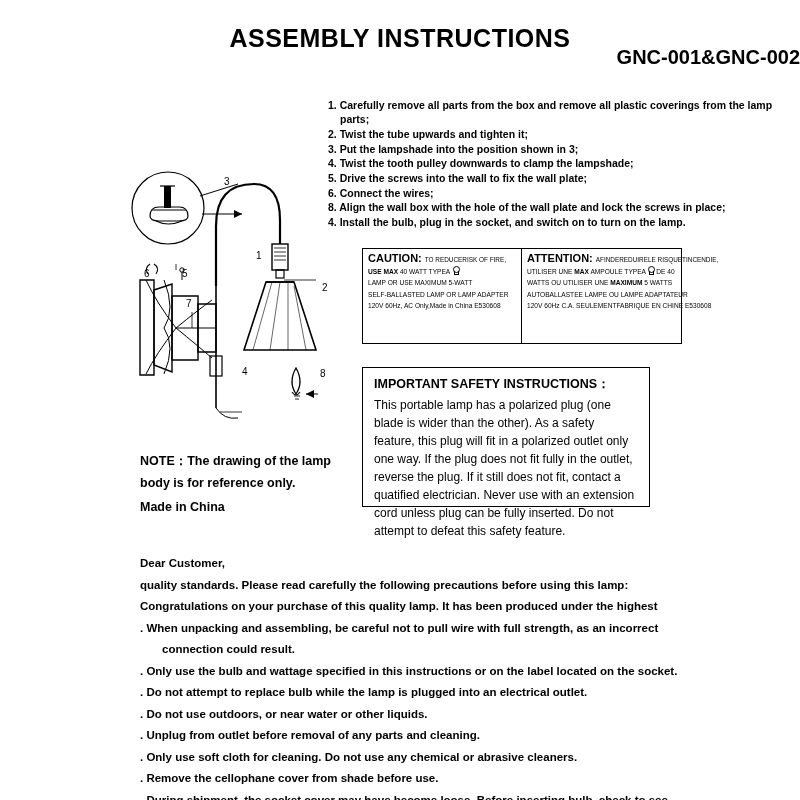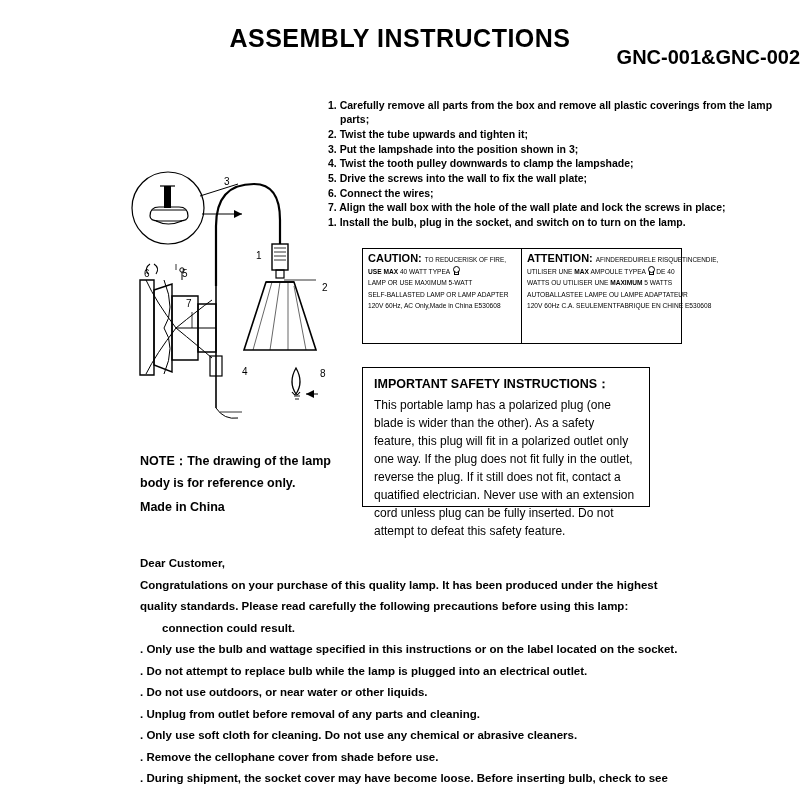--- a/index.html
+++ b/index.html
@@ -193,22 +193,22 @@
   <div class="title">ASSEMBLY INSTRUCTIONS</div>
   <div class="subtitle">GNC-001&amp;GNC-002</div>
 
   <div class="steps">
     <p class="step">1. Carefully remove all parts from the box and remove all plastic coverings from the lamp parts;</p>
     <p class="step">2. Twist the tube upwards and tighten it;</p>
     <p class="step">3. Put the lampshade into the position shown in 3;</p>
     <p class="step">4. Twist the tooth pulley downwards to clamp the lampshade;</p>
     <p class="step">5. Drive the screws into the wall to fix the wall plate;</p>
     <p class="step">6. Connect the wires;</p>
-    <p class="step">7. Align the wall box with the hole of the wall plate and lock the screws in place;</p>
-    <p class="step">1. Install the bulb, plug in the socket, and switch on to turn on the lamp.</p>
+    <p class="step">8. Align the wall box with the hole of the wall plate and lock the screws in place;</p>
+    <p class="step">4. Install the bulb, plug in the socket, and switch on to turn on the lamp.</p>
   </div>
 
   <div class="diagram">
     <svg width="230" height="265" viewBox="0 0 230 265">
       <g fill="none" stroke="#000" stroke-width="1.2">
 
         <circle cx="48" cy="48" r="36"></circle>
 
         <path d="M30 56 q0 -9 9 -9 h20 q9 0 9 9 q0 5 -9 5 h-20 q-9 0 -9 -5 z"></path>
         <path d="M32 50 h34"></path>
@@ -315,22 +315,23 @@
     </div>
   </div>
 
   <div class="safety-box">
     <div class="safety-title">IMPORTANT SAFETY INSTRUCTIONS：</div>
     <div class="safety-body">This portable lamp has a polarized plug (one blade is wider than the other). As a safety feature, this plug will fit in a polarized outlet only one way. If the plug does not fit fully in the outlet, reverse the plug. If it still does not fit, contact a quatified electrician. Never use with an extension cord unless plug can be fully inserted. Do not attempt to defeat this safety feature.</div>
   </div>
 
   <div class="letter">
     <p>Dear Customer,</p>
+    <p>quality standards. Please read carefully the following precautions before using this lamp:</p>
     <p>Congratulations on your purchase of this quality lamp. It has been produced under the highest</p>
-    <p>quality standards. Please read carefully the following precautions before using this lamp:</p>
+    <p>. When unpacking and assembling, be careful not to pull wire with full strength, as an incorrect</p>
     <p class="indent">connection could result.</p>
     <p>.  Only use the bulb and wattage specified in this instructions or on the label located on the socket.</p>
     <p>. Do not attempt to replace bulb while the lamp is plugged into an electrical outlet.</p>
     <p>.  Do not use outdoors, or near water or other liquids.</p>
     <p>. Unplug from outlet before removal of any parts and cleaning.</p>
     <p>. Only use soft cloth for cleaning. Do not use any chemical or abrasive cleaners.</p>
     <p>. Remove the cellophane cover from shade before use.</p>
     <p>. During shipment, the socket cover may have become loose. Before inserting bulb, check to see</p>
 
   </div>

